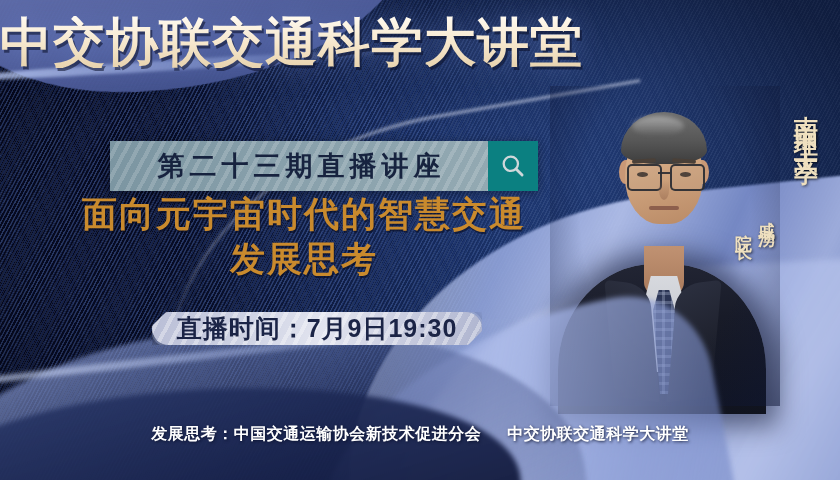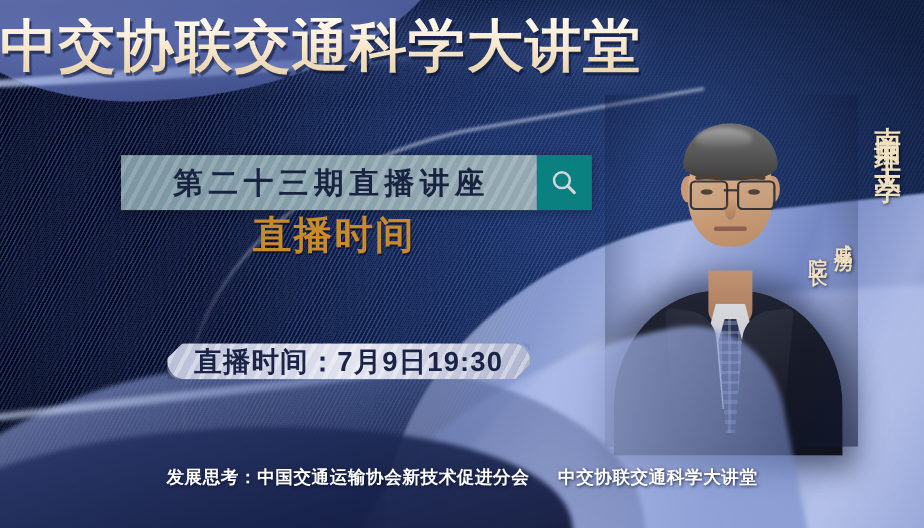--- a/index.html
+++ b/index.html
@@ -404,21 +404,22 @@
     </div>
     <div class="search-box">
       <svg class="search-glyph" viewBox="0 0 24 24">
         <circle cx="10" cy="10" r="6.6" fill="none" stroke="#cfd7da" stroke-width="2.1"></circle>
         <line x1="14.8" y1="14.8" x2="20.4" y2="20.4" stroke="#cfd7da" stroke-width="2.6" stroke-linecap="round"></line>
       </svg>
     </div>
   </div>
 
   <div class="topic">
-    <div>直播时间</div>
+    <div>面向元宇宙时代的智慧交通</div>
+    <div>发展思考</div>
   </div>
 
   <div class="time-pill">
     <span class="time-text">直播时间：7月9日19:30</span>
   </div>
 
   <div class="speaker-org">南京理工大学</div>
   <div class="speaker-name-block">
     <span class="speaker-name">戚湧</span>
     <span class="speaker-title">院长</span>

